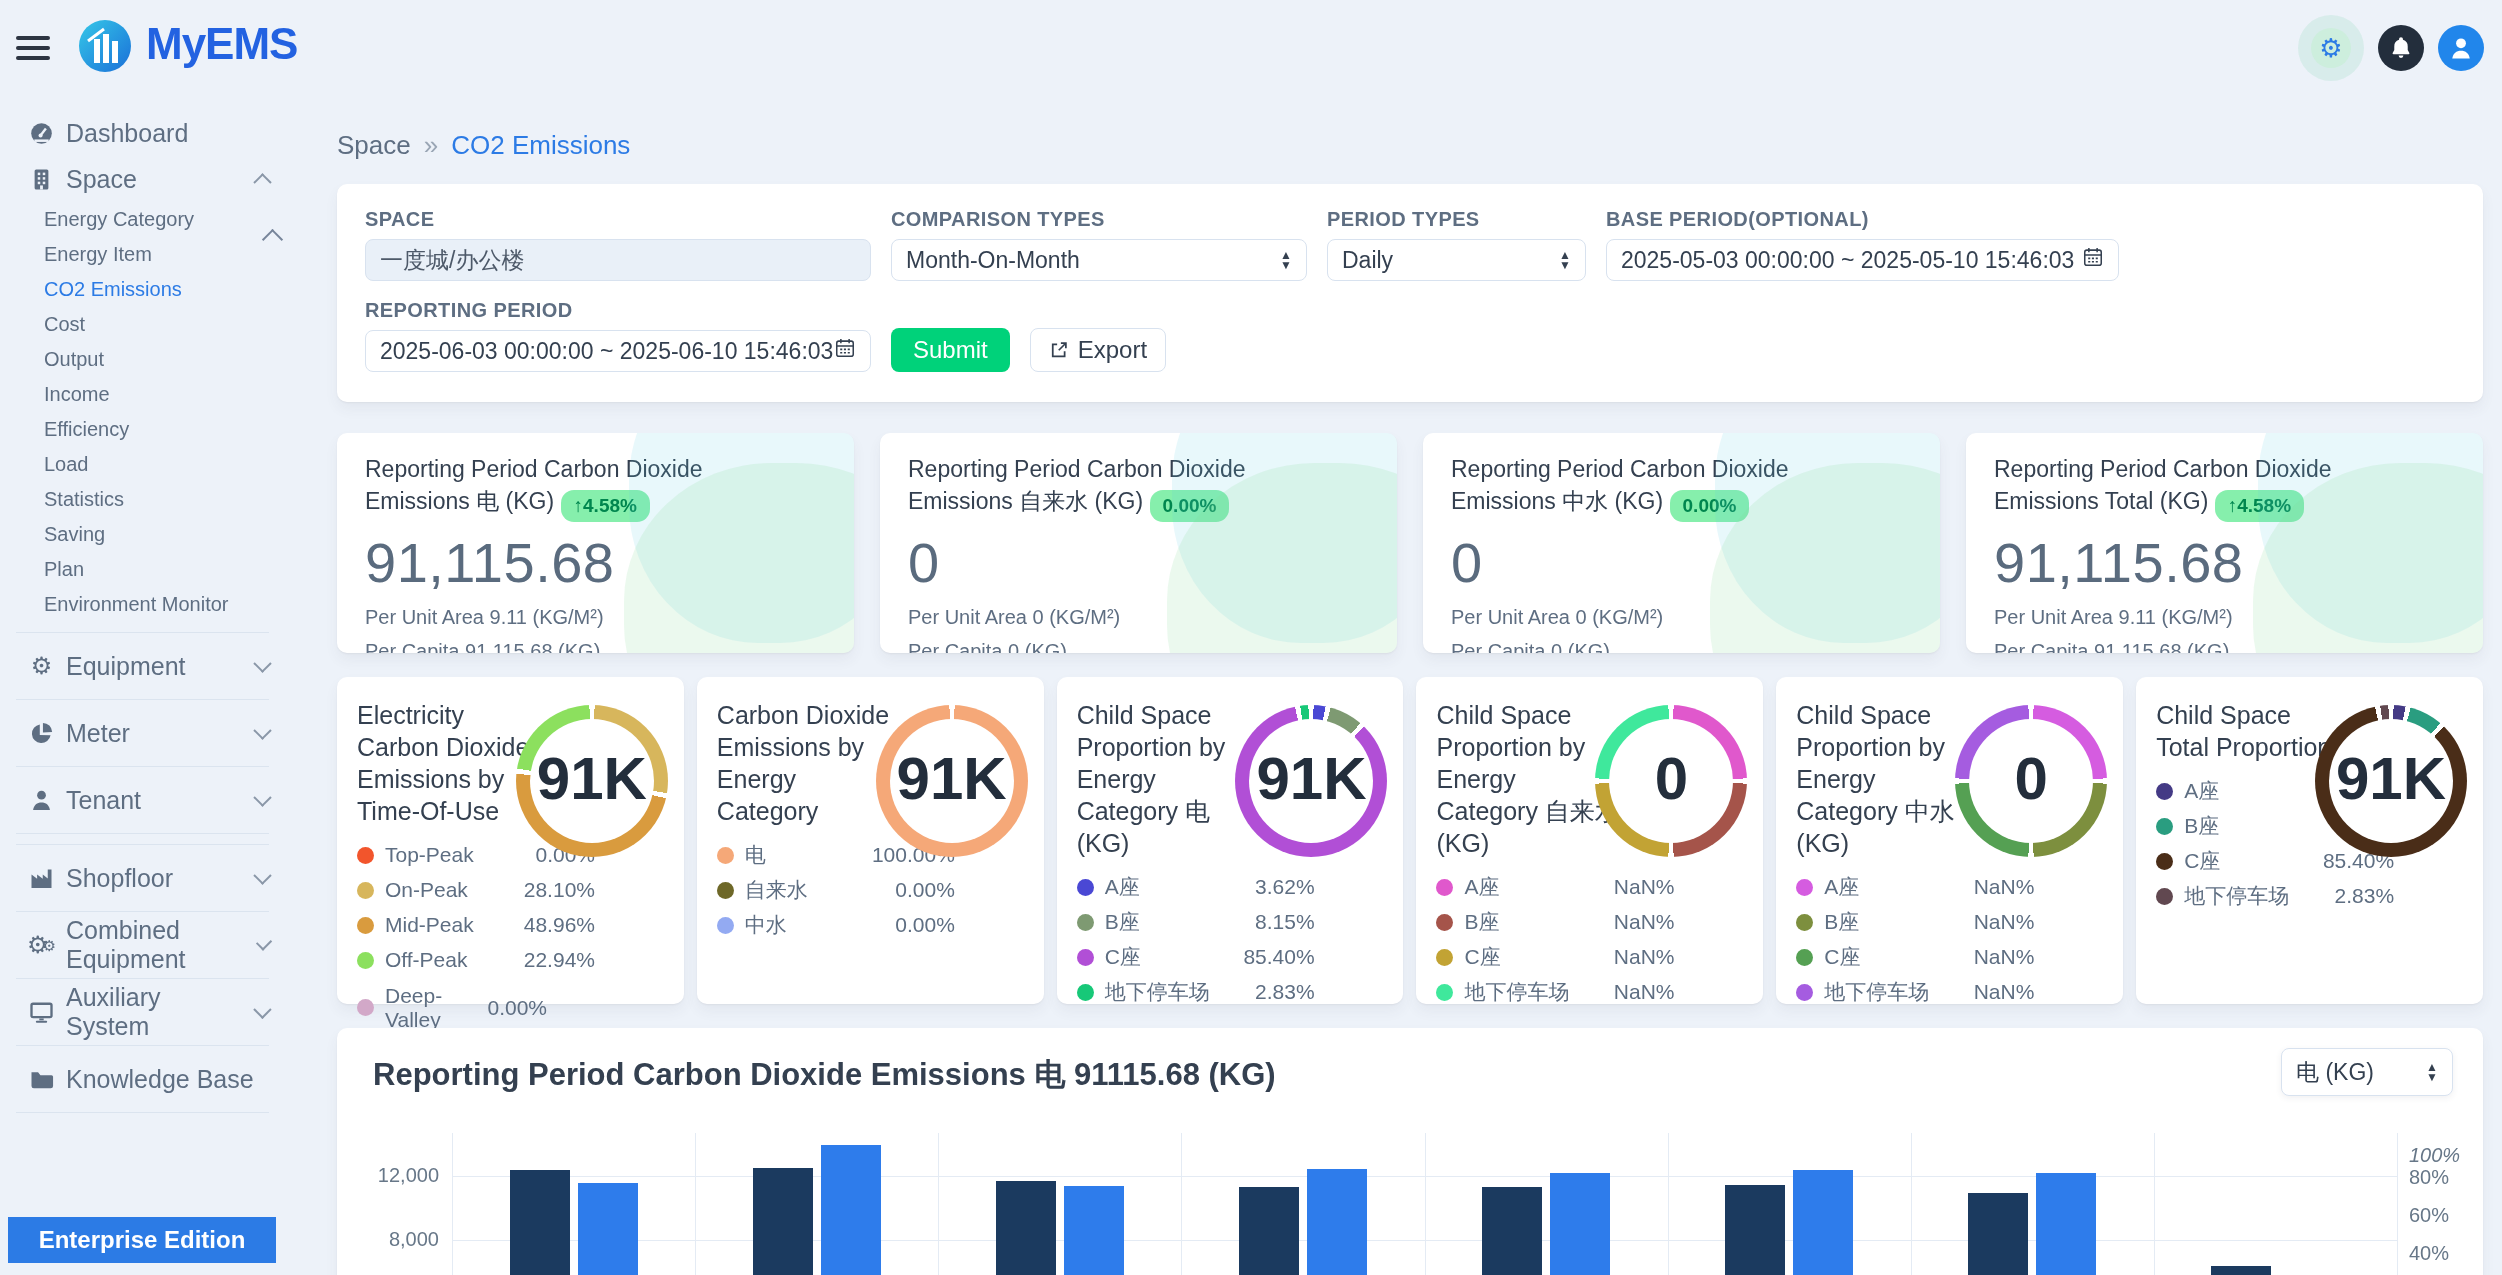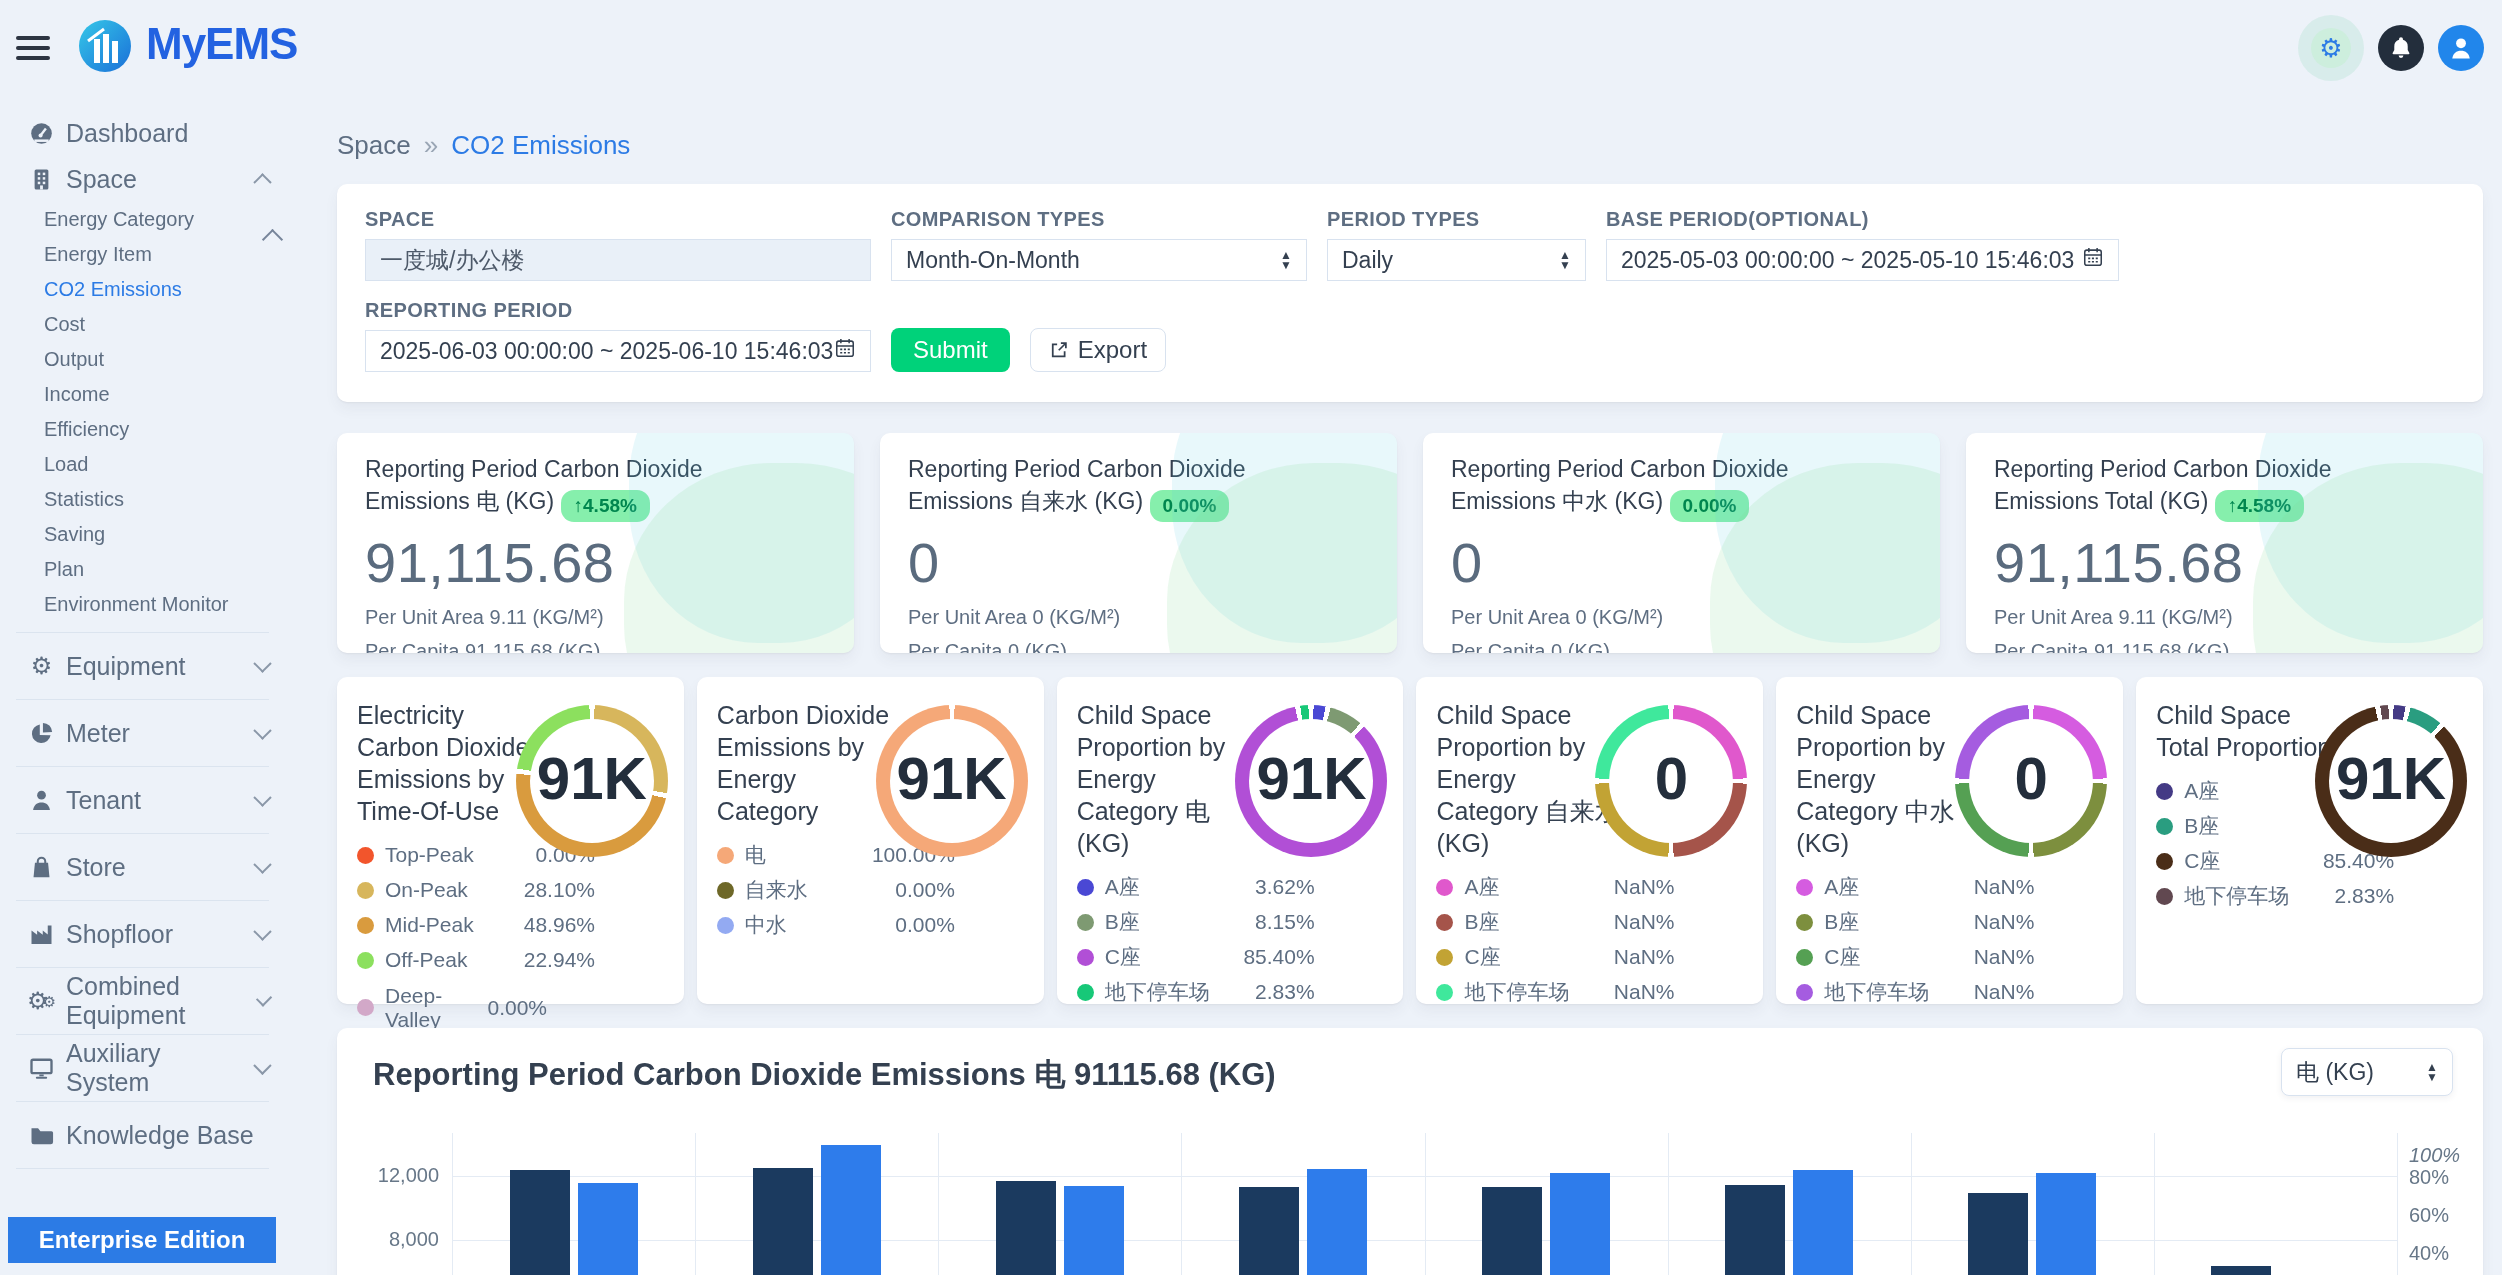--- a/index.html
+++ b/index.html
@@ -41,21 +41,21 @@
   .bc-current{color:#2c7be5;cursor:pointer;}
   .scrolltop{position:absolute;left:-20px;top:136px;width:13px;height:13px;border-right:2.5px solid #77859a;border-bottom:2.5px solid #77859a;transform:rotate(-135deg);}
 
   .card{background:#fff;border-radius:10px;box-shadow:0 7px 14px rgba(65,69,88,.06),0 1px 2px rgba(0,0,0,.05);}
 
   
   .formcard{margin-top:23px;padding:24px 28px 30px;box-sizing:border-box;}
   .frow{display:flex;gap:20px;}
   .fgroup{display:flex;flex-direction:column;}
   .flabel{font-size:20px;font-weight:bold;letter-spacing:.4px;color:#5e6e82;margin-bottom:8px;}
-  .fctl{height:42px;box-sizing:border-box;border:1px solid #d8e2ef;border-radius:0;background:#fff;display:flex;align-items:center;padding:0 14px;font-size:23px;color:#344050;cursor:pointer;}
+  .fctl{height:42px;box-sizing:border-box;border:1px solid #d8e2ef;border-radius:8px;background:#fff;display:flex;align-items:center;padding:0 14px;font-size:23px;color:#344050;cursor:pointer;}
   .fctl.readonly{background:#e9f0f8;border-color:#d8e2ef;color:#4d5969;cursor:default;}
   .sorticon{margin-left:auto;display:flex;flex-direction:column;color:#344050;font-size:12px;line-height:10px;}
   .calicon{margin-left:auto;color:#344050;}
   .frow2{margin-top:18px;display:flex;gap:20px;align-items:flex-end;}
   .btn-submit{height:44px;padding:0 22px;background:#00d27a;color:#fff;border:none;border-radius:8px;font-size:24px;font-weight:500;font-family:inherit;cursor:pointer;}
   .btn-export{height:44px;padding:0 18px;background:#fff;color:#344050;border:1px solid #d8e2ef;border-radius:8px;font-size:24px;font-family:inherit;display:flex;align-items:center;gap:9px;cursor:pointer;}
 
   
   .statrow{margin-top:31px;display:flex;gap:26px;}
   .scard{position:relative;overflow:hidden;flex:1;height:220px;padding:22px 28px;box-sizing:border-box;}
@@ -205,30 +205,20 @@
       <span class="sicon">
         <svg viewBox="0 0 16 16">
             <circle cx="8" cy="4.6" r="2.8" fill="currentColor"></circle>
             <path d="M2.6 14c.5-3.1 2.6-4.7 5.4-4.7s4.9 1.6 5.4 4.7z" fill="currentColor"></path>
           </svg>
       </span>
       <span>Tenant</span>
       <span class="chev down"></span>
     </div>
     <div class="sdiv"></div>
-    <div class="stop">
-      <span class="sicon">
-        <svg viewBox="0 0 16 16">
-            <path d="M3.8 5h8.4l.9 9.2H2.9z" fill="currentColor"></path>
-            <path d="M5.6 6.2V4.1a2.4 2.4 0 0 1 4.8 0v2.1" fill="none" stroke="currentColor" stroke-width="1.3"></path>
-          </svg>
-      </span>
-      <span>Store</span>
-      <span class="chev down"></span>
-    </div>
     <div class="sdiv"></div>
     <div class="stop">
       <span class="sicon">
         <svg viewBox="0 0 16 16">
             <path fill="currentColor" d="M1.6 14V5.4l3.6 2.7V5.4l3.6 2.7V5.4L12 8V2.2h2.4V14z"></path>
           </svg>
       </span>
       <span>Shopfloor</span>
       <span class="chev down"></span>
     </div>

